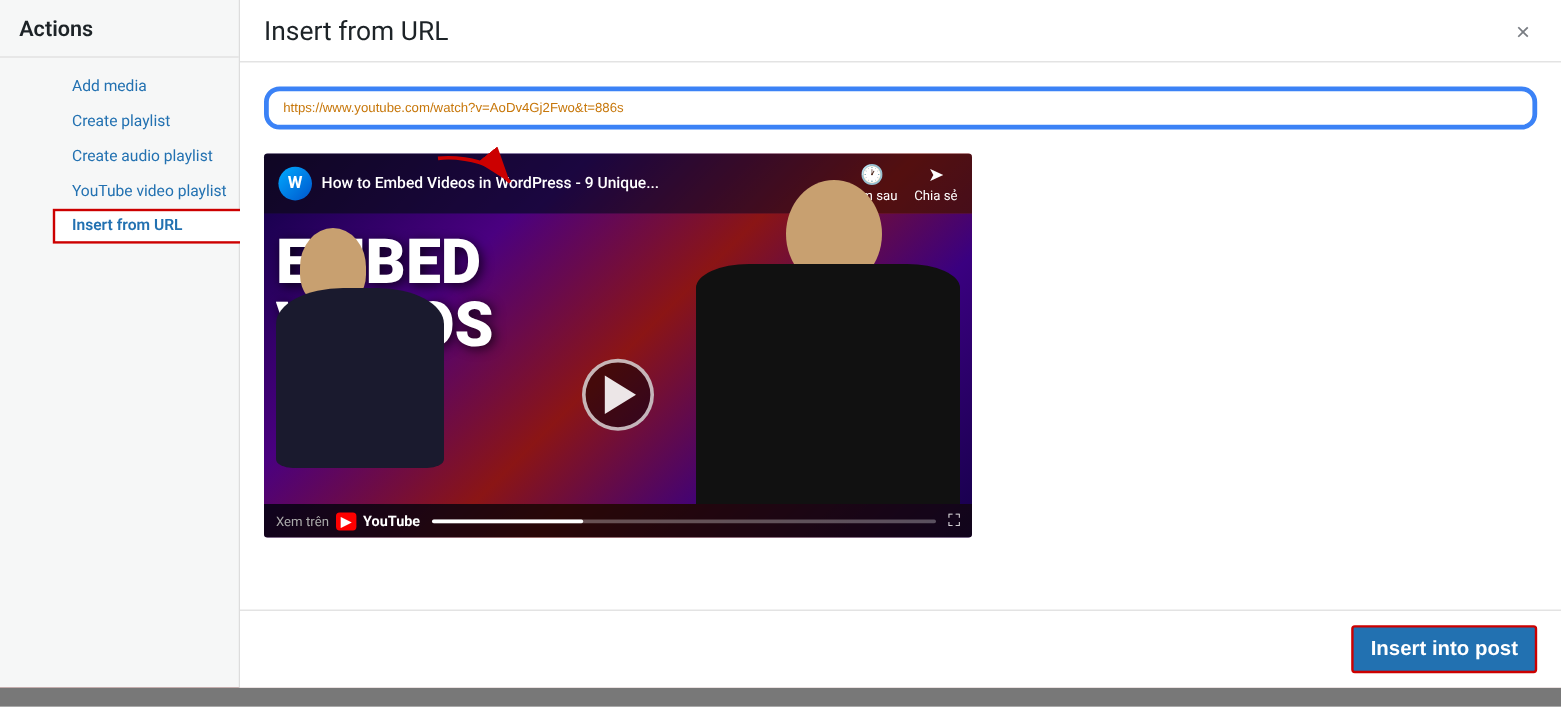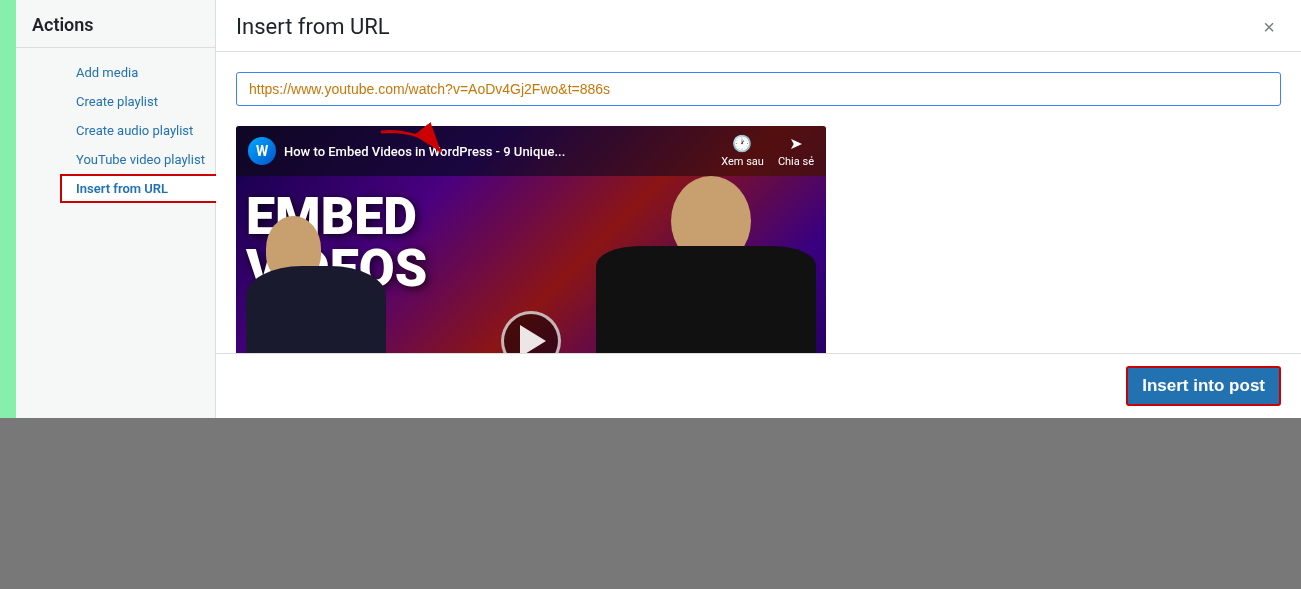--- a/index.html
+++ b/index.html
@@ -18,25 +18,24 @@
       width: 1301px;
       height: 589px;
       background: rgba(0,0,0,0.5);
       display: flex;
       align-items: stretch;
       justify-content: stretch;
     }
 
     .modal-container {
       width: 1301px;
-      height: 418px;
-      display: flex;
-      background: #86efac;
+      height: 573px;
+      display: flex;
+      background: #7f1d1d;
       position: relative;
-      padding-left: 16px;
     }
 
     
     .sidebar {
       width: 200px;
       min-width: 200px;
       background: #f6f7f7;
       border-right: 1px solid #ddd;
       padding: 0;
       display: flex;
@@ -119,23 +118,23 @@
 
     
     .url-input-wrapper {
       position: relative;
       margin-bottom: 20px;
     }
 
     .url-input {
       width: 100%;
       padding: 8px 12px;
-      font-size: 14px;
-      border: 1px solid #3b82f6;
-      border-radius: 3px;
+      font-size: 11px;
+      border: 4px solid #3b82f6;
+      border-radius: 13px;
       color: #c7770a;
       outline: none;
     }
 
     
     .video-thumbnail {
       width: 590px;
       height: 320px;
       background: linear-gradient(135deg, #1a0a3c 0%, #2d0a6b 30%, #8b1a1a 60%, #3a1060 100%);
       border-radius: 3px;
@@ -395,20 +394,31 @@
               <div class="play-button-outer" style="position:relative;z-index:2;">
                 <div class="play-triangle"></div>
               </div>
 
               <div style="position:absolute;right:0;bottom:0;width:230px;height:280px;">
                 <div style="width:80px;height:90px;background:#c8a070;border-radius:50%;position:absolute;top:10px;left:50%;transform:translateX(-50%);"></div>
                 <div style="width:220px;height:200px;background:#111;border-radius:20% 20% 0 0 / 10% 10% 0 0;position:absolute;bottom:0;left:0;"></div>
               </div>
             </div>
 
+            <div class="video-bottom-bar">
+              <div class="youtube-branding">
+                <span class="watch-label">Xem trên</span>
+                <span class="yt-icon">▶</span>
+                <span style="color:#fff;font-size:12px;font-weight:bold;">YouTube</span>
+              </div>
+              <div class="progress-bar">
+                <div class="progress-fill"></div>
+              </div>
+              <span class="fullscreen-icon">⛶</span>
+            </div>
 
           </div>
         </div>
 
       </div>
 
       <div class="modal-footer">
         <button class="insert-button">Insert into post</button>
       </div>
 

